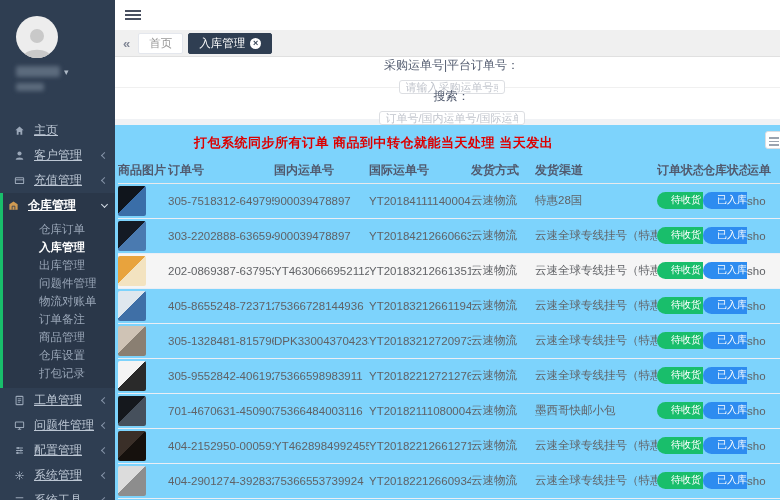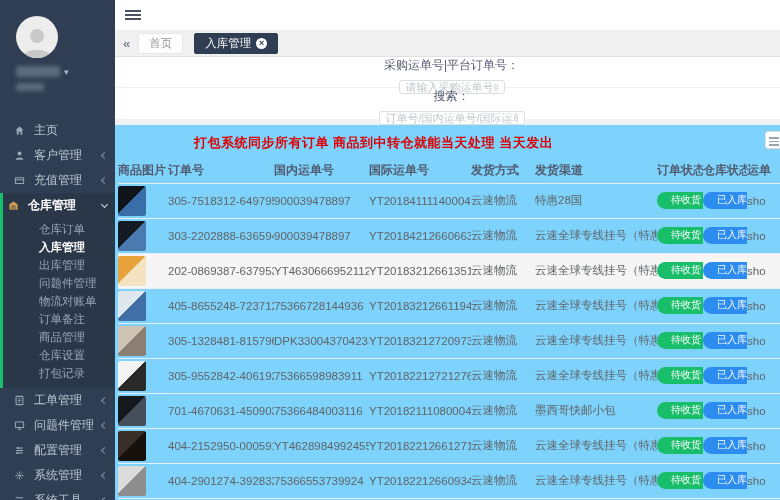--- a/index.html
+++ b/index.html
@@ -13,39 +13,39 @@
   .avatar { width:42px; height:42px; border-radius:50%; background:#ededed; overflow:hidden; display:flex; align-items:flex-end; justify-content:center; }
   .avatar svg { width:34px; height:34px; }
   .user-name { margin-top:8px; display:flex; align-items:center; gap:4px; }
   .blur-block { display:inline-block; width:44px; height:11px; background:#5c6b7d; border-radius:2px; filter:blur(2px); }
   .blur-block.small { width:28px; height:8px; }
   .user-caret { color:#aeb9c6; font-size:9px; }
   #menu { margin-top:10px; }
   .menu-item { display:flex; align-items:center; height:25px; padding:0 8px 0 14px; cursor:pointer; }
   .menu-item .mi-icon { width:14px; height:12px; margin-right:6px; display:inline-flex; align-items:center; color:#9aa7b8; }
   .menu-item .mi-icon svg { width:11px; height:11px; }
-  .menu-item .mi-label { flex:1; font-size:12px; }
+  .menu-item .mi-label { flex:1; font-size:12px;text-decoration:underline; }
   .menu-item.active .mi-label { color:#ffffff; font-weight:bold; }
   .chev { width:5px; height:5px; display:inline-block; }
   .chev.collapsed { border-left:1.5px solid #8593a7; border-bottom:1.5px solid #8593a7; transform:rotate(45deg); }
   .chev.expanded { border-right:1.5px solid #d5dde6; border-bottom:1.5px solid #d5dde6; transform:rotate(45deg); margin-top:-3px; }
   .menu-group.open { border-left:3px solid #19be6b; background:rgba(0,0,0,0.10); }
   .menu-group.open .menu-item { padding-left:5px; }
   .submenu { padding:2px 0 6px 0; }
   .submenu-item { height:18px; line-height:18px; padding-left:36px; font-size:11.5px; color:#9aa7b8; cursor:pointer; }
   .submenu-item.active { color:#ffffff; font-weight:bold; }
 
   
   .main { flex:1; display:flex; flex-direction:column; min-width:0; }
   .topbar { height:30px; background:#fff; display:flex; align-items:center; padding-left:10px; }
   .hamburger { width:16px; cursor:pointer; }
   .hamburger i { display:block; height:2px; background:#495060; margin:2px 0; }
   .tabbar { height:27px; background:#f0f0f0; border-bottom:1px solid #e0e0e0; display:flex; align-items:center; padding-left:4px; gap:4px; }
   .tab-collapse { color:#808695; font-size:13px; font-weight:bold; padding:0 4px; cursor:pointer; }
-  #tabs { display:flex; gap:11px; align-items:flex-start; }
+  #tabs { display:flex; gap:5px; align-items:flex-start; }
   .tab { height:21px; display:flex; align-items:center; gap:5px; padding:0 10px; border-radius:2px; background:#fff; border:1px solid #e4e7ed; color:#999; font-size:11.5px; cursor:pointer; }
   .tab.active { background:#2f3e52; border-color:#2f3e52; color:#fff; }
   .tab-close { width:11px; height:11px; border-radius:50%; background:#fff; color:#2f3e52; font-size:9px; line-height:11px; text-align:center; font-weight:bold; }
   .content { flex:1; background:#f0f2f5; display:flex; flex-direction:column; min-height:0; }
 
   
   .filter-panel { background:#fff; margin-bottom:6px; }
   .filter-row { height:31px; display:flex; align-items:center; padding-left:8px; gap:6px;flex-direction:column; }
   .filter-row.first { border-bottom:1px solid #f0f0f0; }
   .filter-row label { color:#515a6e; font-size:12px; white-space:nowrap; }

